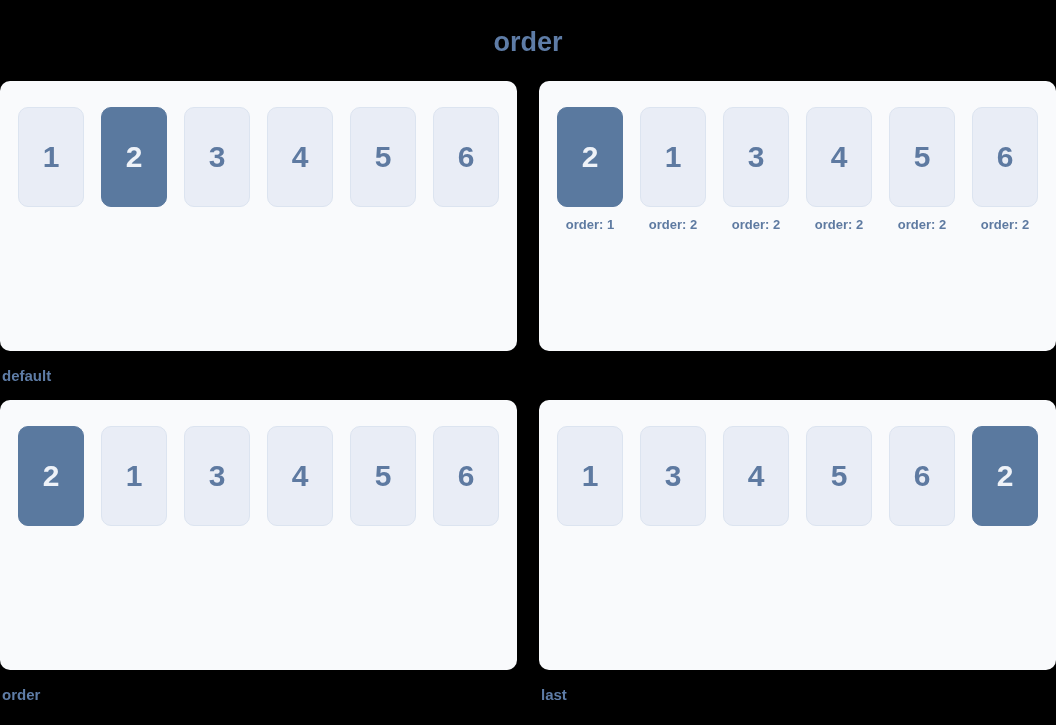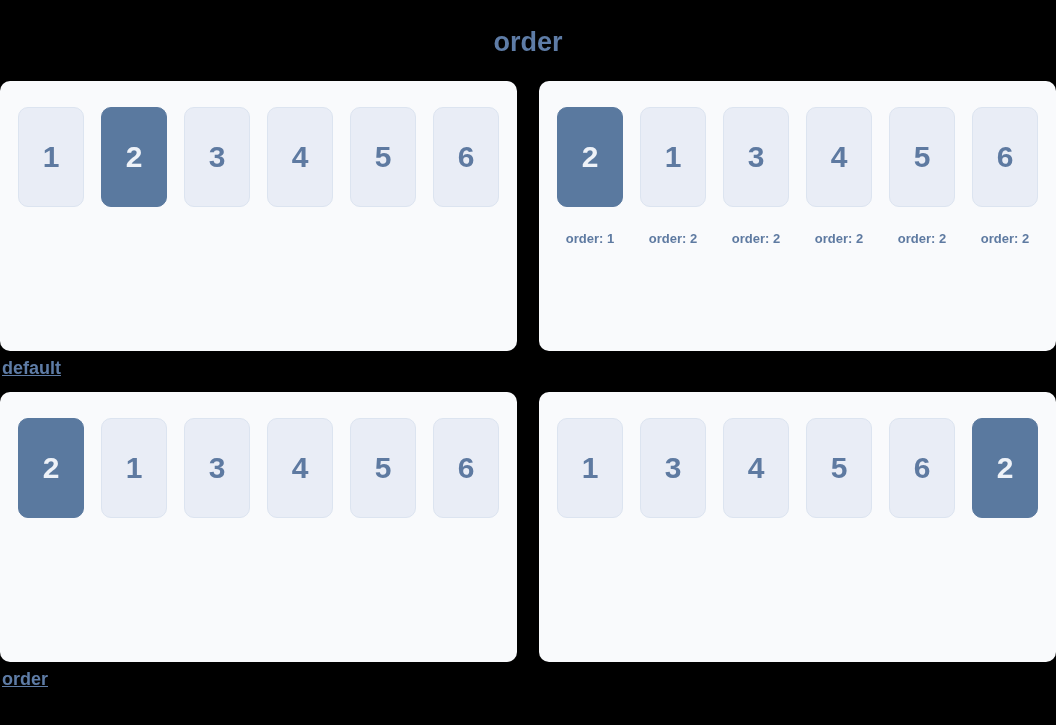--- a/index.html
+++ b/index.html
@@ -55,33 +55,32 @@
     font-size: 30px;
     font-weight: 600;
     color: var(--item-text, #5e7aa1);
   }
   .item.highlight {
     background: var(--hl-bg, #5a799f);
     border-color: var(--hl-bg, #5a799f);
     color: var(--hl-text, #eef2f8);
   }
   .order-label {
-    margin-top: 24px;
+    margin-top: 10px;
     font-size: 13px;
     font-weight: 600;
     white-space: nowrap;
     color: var(--item-text, #5e7aa1);
   }
   figcaption.caption {
-    margin: 8px 0 0 2px;
-    font-size: 18px;
+    margin: 16px 0 0 2px;
+    font-size: 15px;
     line-height: 18px;
     font-weight: 700;
     color: var(--accent-text, #5e7ca6);
-    text-decoration: underline;
   }
 </style>
 </head>
 <body style="--bg: #000000; --panel-bg: #f9fafc; --item-bg: #e9edf6; --item-border: #dce4f0; --item-text: #5e7aa1; --hl-bg: #5a799f; --hl-text: #eef2f8; --accent-text: #5e7ca6;">
 
 <div class="page">
   <h1 class="title">order</h1>
 
   <div class="grid">
 
@@ -184,16 +183,17 @@
               <div class="item">5</div>
             </div>
             <div class="item-col">
               <div class="item">6</div>
             </div>
             <div class="item-col">
               <div class="item highlight">2</div>
             </div>
           </div>
       </div>
+      <figcaption class="caption">last</figcaption>
     </figure>
 
   </div>
 </div>
 
 </body></html>

